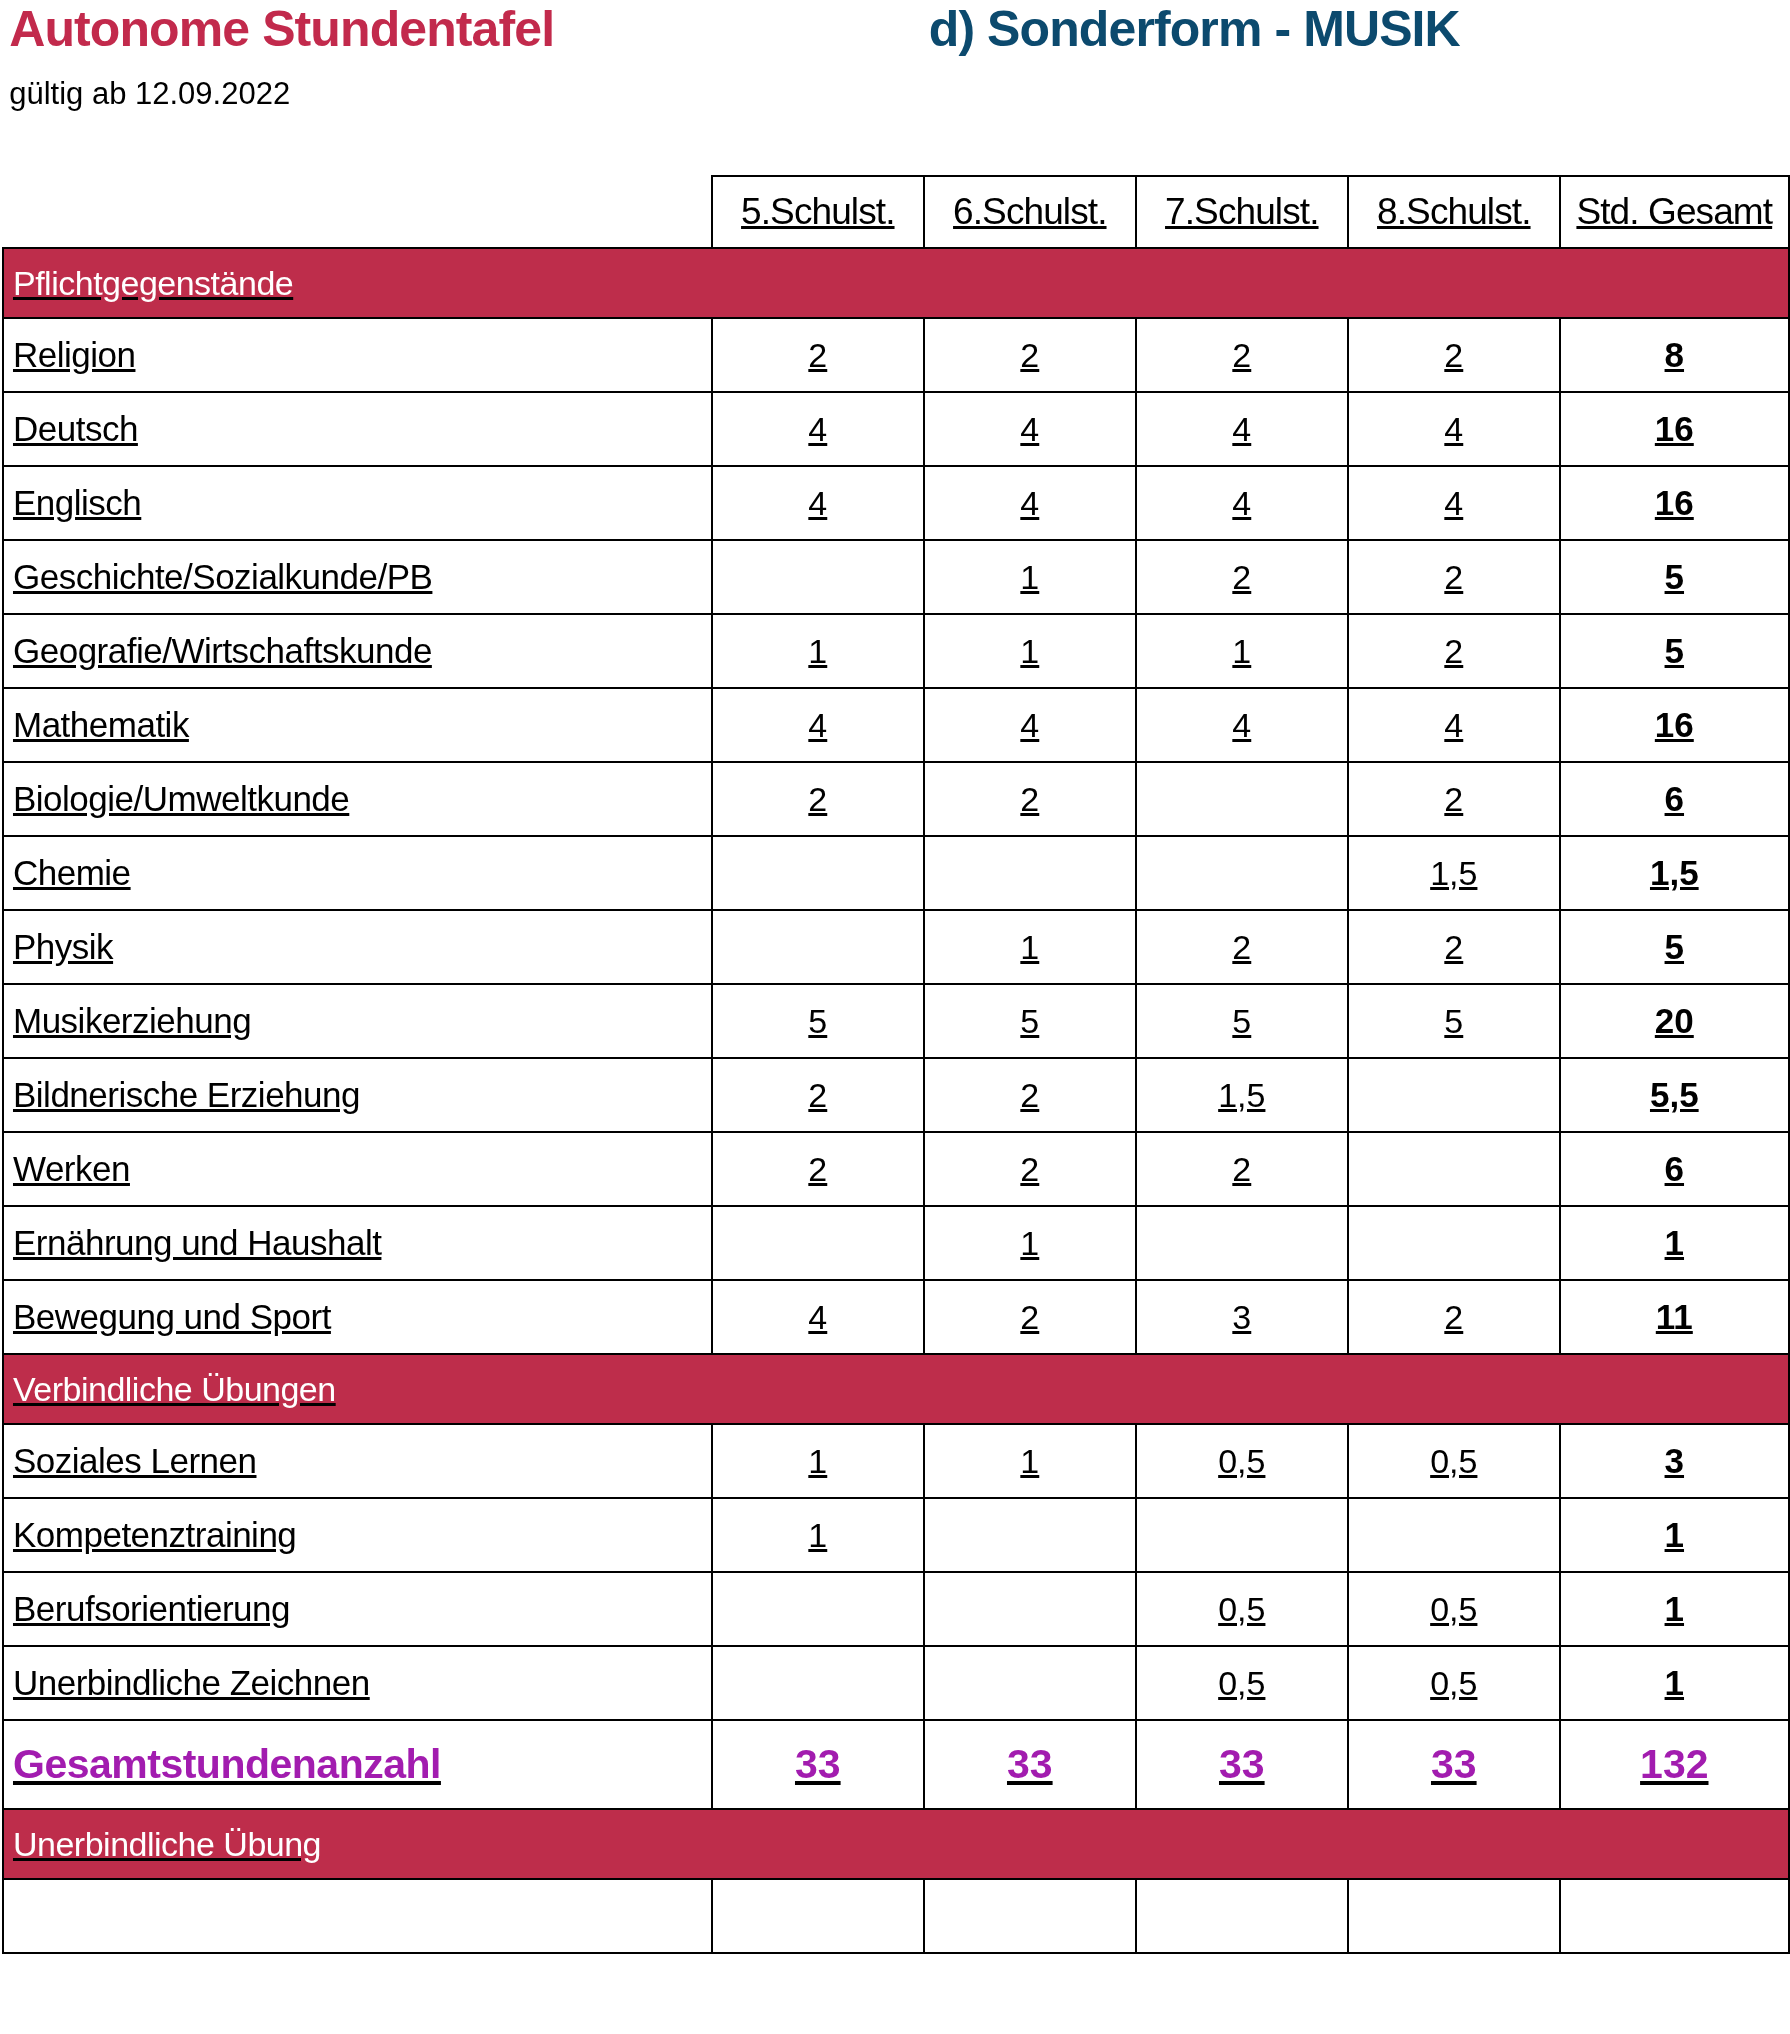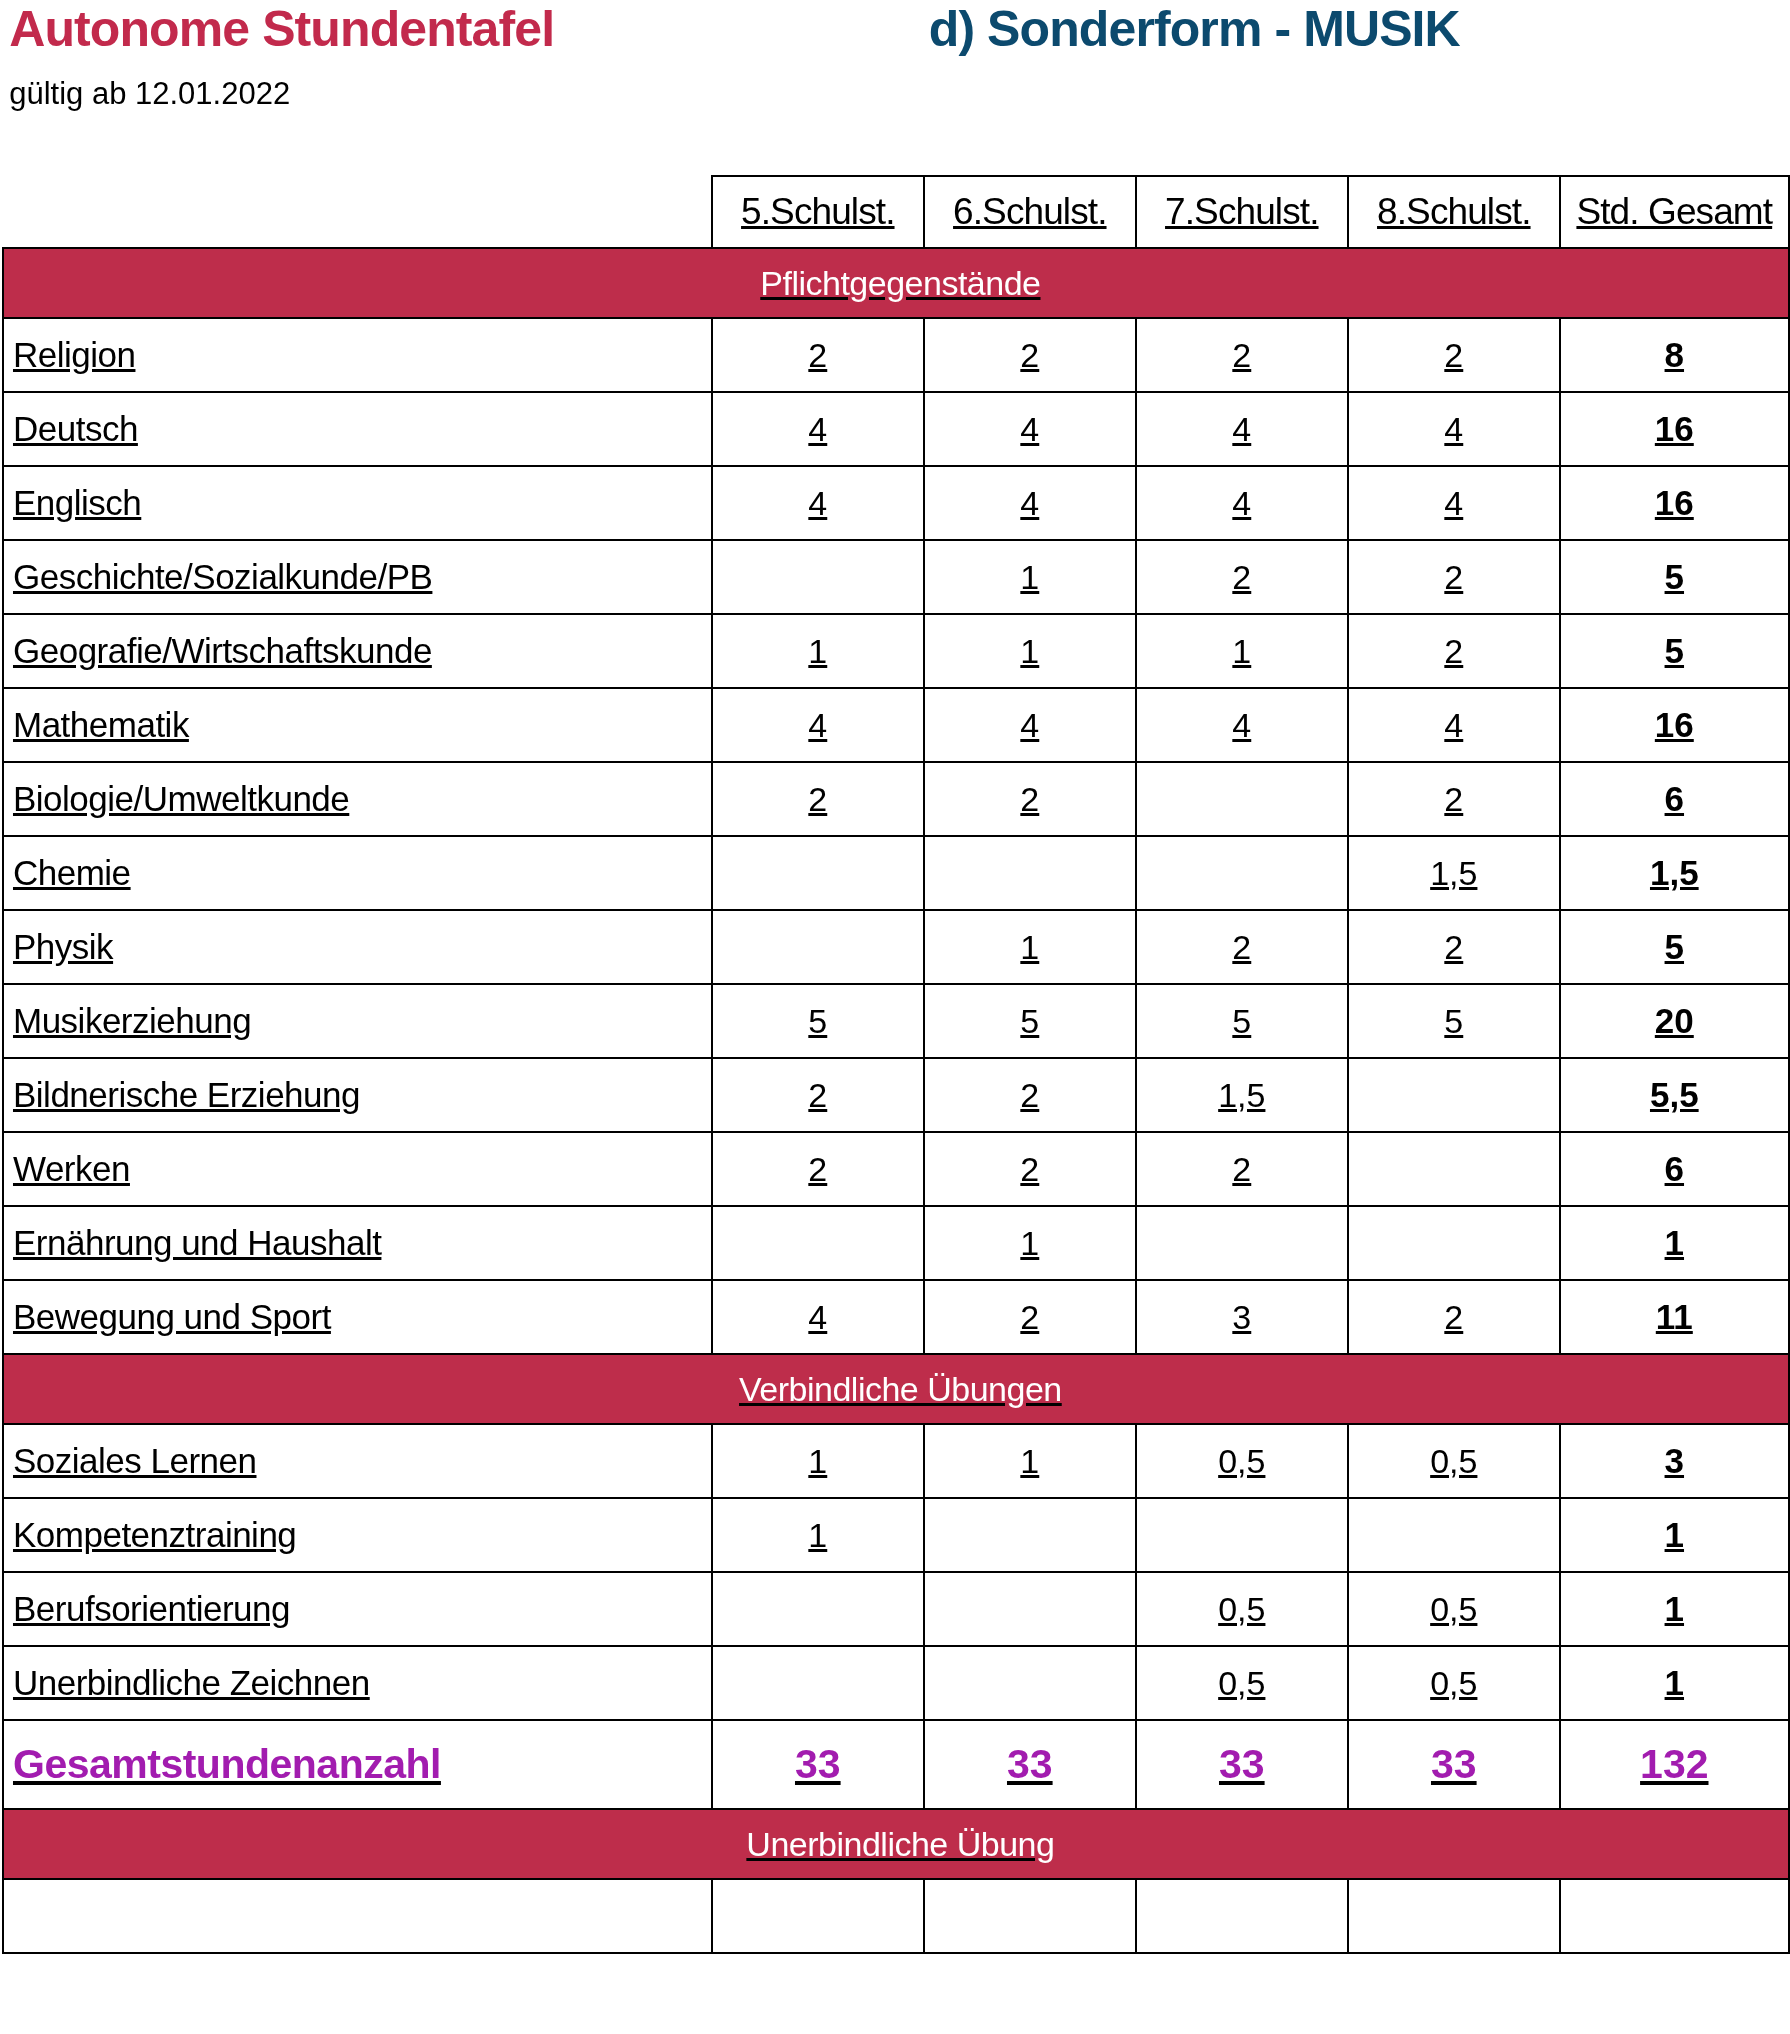--- a/index.html
+++ b/index.html
@@ -41,42 +41,42 @@
   .head-row { height:72px; }
   .head-row th {
     font-weight:normal; font-size:37px; letter-spacing:-0.9px;
     text-align:center; background:#fff; padding:0 1.8px;
   }
   .head-row td.blank { border:none; background:#fff; }
   tr.band { height:70px; }
   tr.band td {
     background:#BE2D4B; color:#fff;
     font-size:34px; letter-spacing:-0.5px;
-    text-align:center; padding-left:9.2px;
+    text-align:left; padding-left:9.2px;
   }
   tr.subject-row { height:74px; }
   td.cell-label {
     text-align:left; padding-left:9.2px;
     font-size:35px; letter-spacing:-0.5px;
   }
   td.cell-num { text-align:center; font-size:34px; }
   td.cell-total { text-align:center; font-size:35px; font-weight:bold; }
   tr.row-total { height:89px; }
   tr.row-total td { color:#a21caf; font-weight:bold; }
   tr.row-total td.cell-label { font-size:41px; }
   tr.row-total td.cell-num, tr.row-total td.cell-total { font-size:41px; }
   tr.row-empty { height:74px; }
 </style>
 </head>
 <body>
 
 <div class="titles">
   <div class="title-left">Autonome Stundentafel</div>
   <div class="title-right">d) Sonderform - MUSIK</div>
-  <div class="subtitle">gültig ab 12.01.2022</div>
+  <div class="subtitle">gültig ab 12.09.2022</div>
 </div>
 
 <table class="stundentafel">
   <colgroup>
     <col style="width:709px">
       <col style="width:212px">
       <col style="width:212px">
     <col style="width:212px">
       <col style="width:212px">
       <col style="width:229px">

